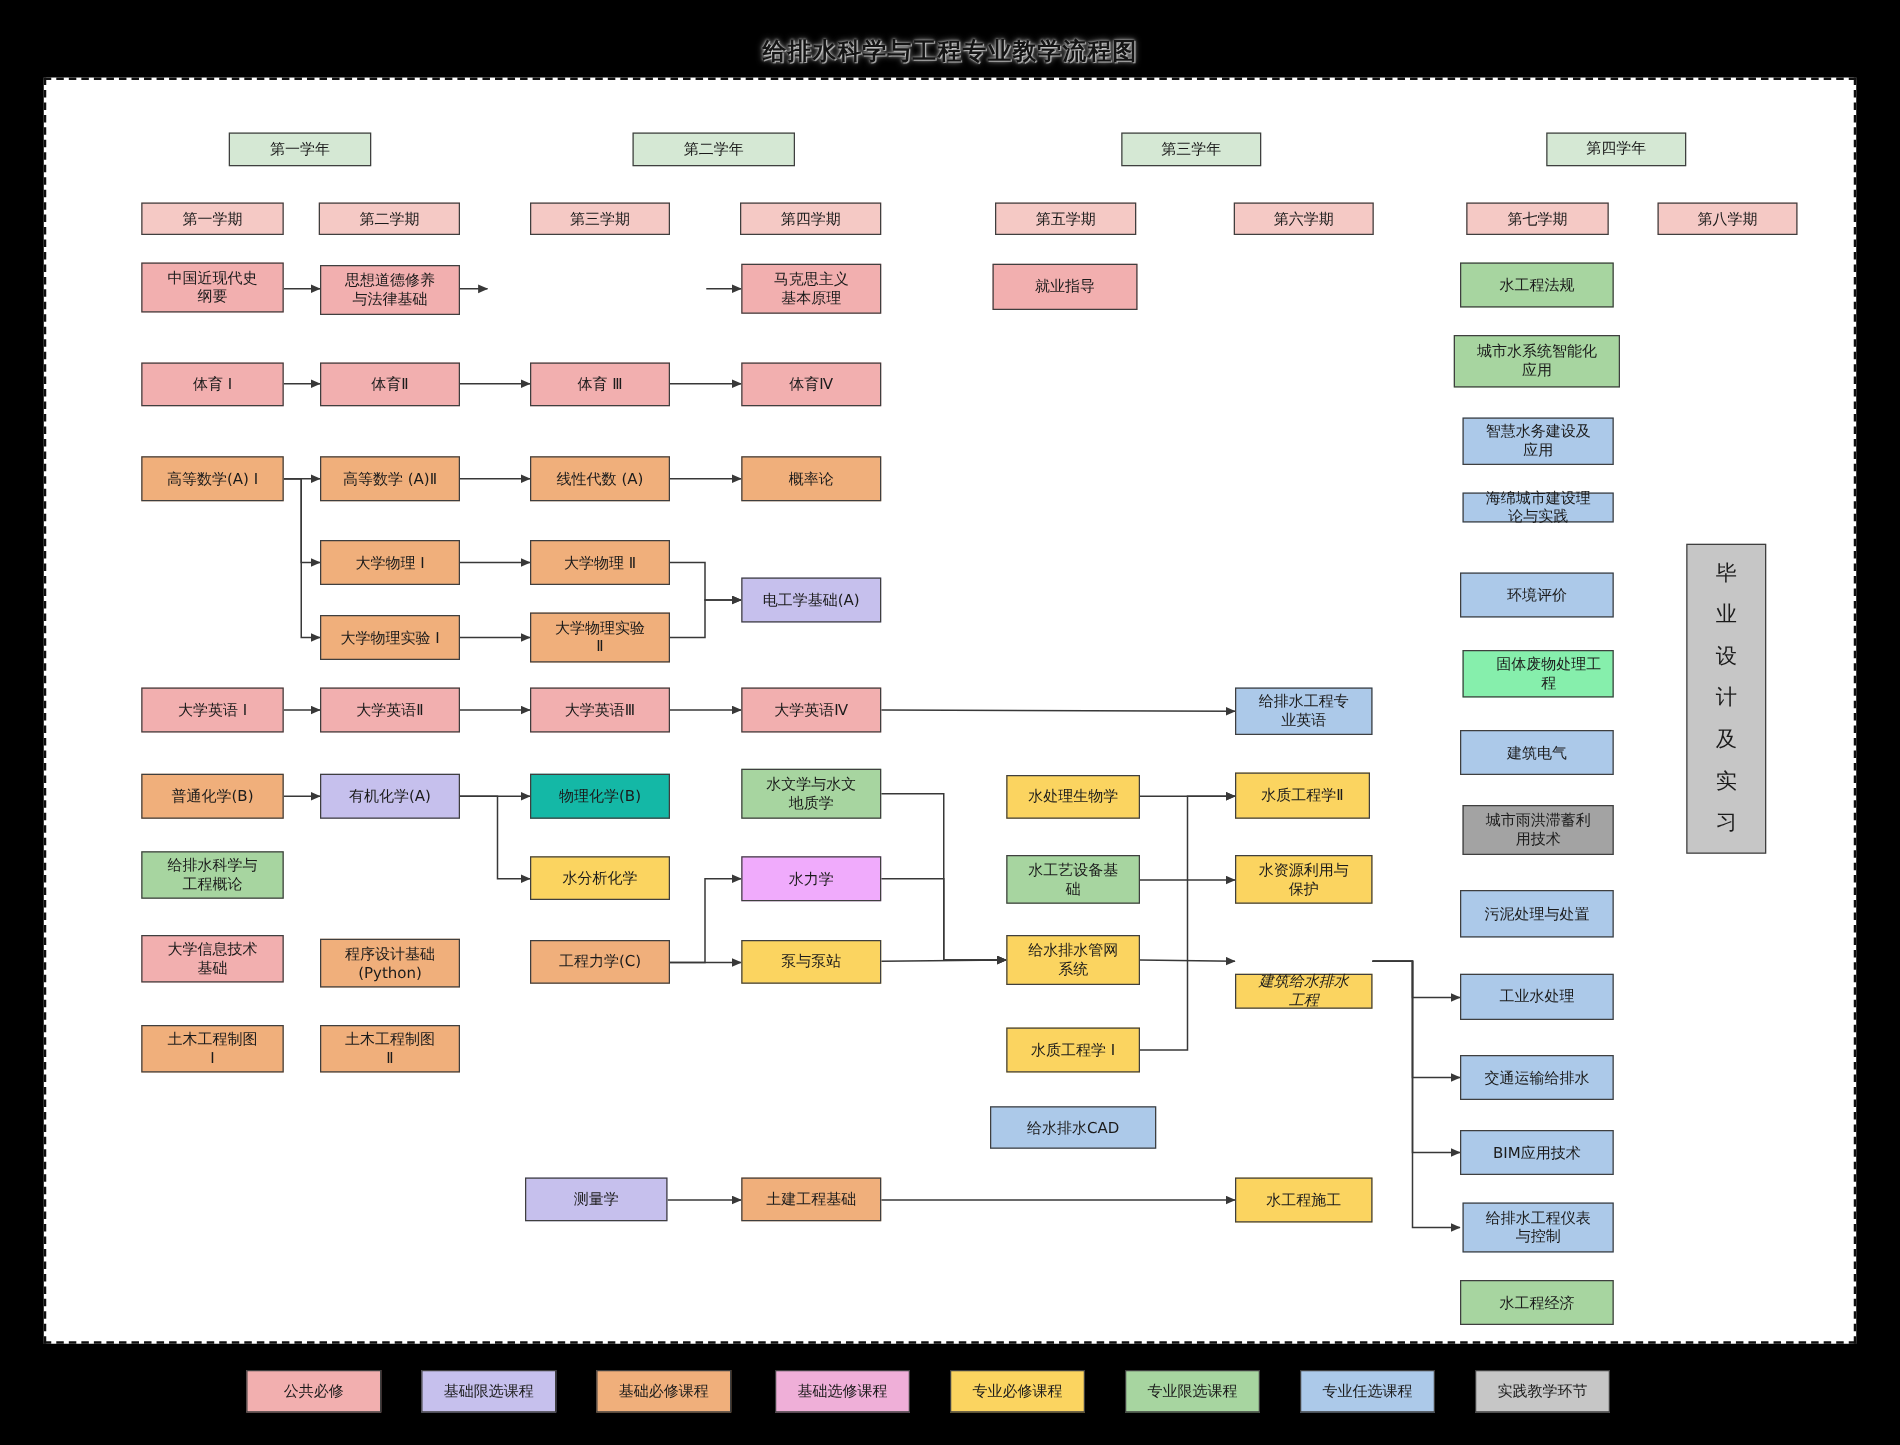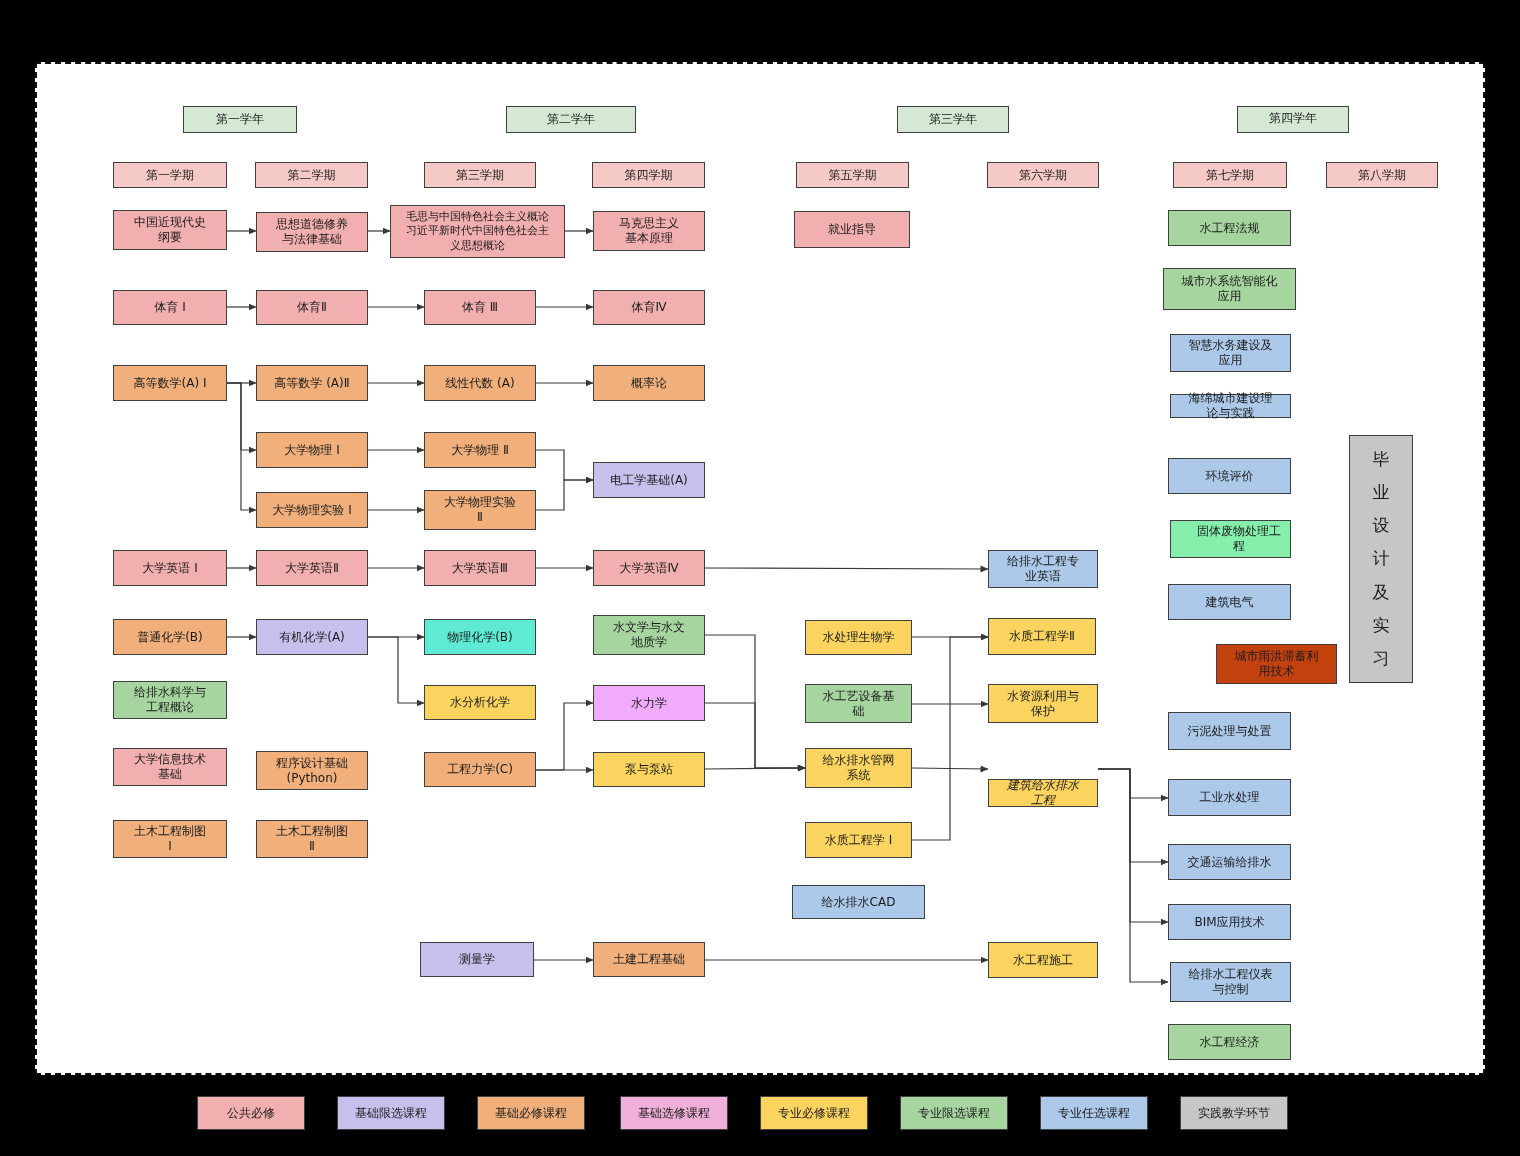--- a/index.html
+++ b/index.html
@@ -30,20 +30,21 @@
     text-align:center;font-size:12px;line-height:1.25;color:#1b1b1b;
     white-space:pre-line;padding:1px 3px;
   }
   .node.small{font-size:11px;line-height:1.3;}
   .node.vertical{font-size:17px;line-height:1.95;}
 </style>
 </head>
 <body>
 
 <div class="page">
+  <h1 class="title">给排水科学与工程专业教学流程图</h1>
   <div class="canvas"></div>
   <svg id="edges" width="1520" height="1156" viewBox="0 0 1520 1156">
     <defs>
       <marker id="arrowhead" markerWidth="9" markerHeight="8" refX="7.5" refY="3.5" orient="auto" markerUnits="userSpaceOnUse">
         <path d="M0,0 L8,3.5 L0,7 Z" fill="#383838"></path>
       </marker>
     </defs>
   <polyline points="227,231 256,231" stroke="#383838" marker-end="url(#arrowhead)"></polyline>
       <polyline points="368,231 390,231" stroke="#383838" marker-end="url(#arrowhead)"></polyline>
       <polyline points="565,231 593,231" stroke="#383838" marker-end="url(#arrowhead)"></polyline>
@@ -112,30 +113,27 @@
       <div class="node" style="left: 256px; top: 290px; width: 112px; height: 35px; background: rgb(242, 175, 175); border-color: rgb(63, 63, 63);">体育Ⅱ</div>
       <div class="node" style="left: 256px; top: 365px; width: 112px; height: 36px; background: rgb(240, 175, 123); border-color: rgb(63, 63, 63);">高等数学 (A)Ⅱ</div>
       <div class="node" style="left: 256px; top: 432px; width: 112px; height: 36px; background: rgb(240, 175, 123); border-color: rgb(63, 63, 63);">大学物理 I</div>
       <div class="node" style="left: 256px; top: 492px; width: 112px; height: 36px; background: rgb(240, 175, 123); border-color: rgb(63, 63, 63);">大学物理实验 I</div>
       <div class="node" style="left: 256px; top: 550px; width: 112px; height: 36px; background: rgb(242, 175, 175); border-color: rgb(63, 63, 63);">大学英语Ⅱ</div>
       <div class="node" style="left: 256px; top: 619px; width: 112px; height: 36px; background: rgb(198, 192, 237); border-color: rgb(63, 63, 63);">有机化学(A)</div>
       <div class="node" style="left: 256px; top: 751px; width: 112px; height: 39px; background: rgb(240, 175, 123); border-color: rgb(63, 63, 63);">程序设计基础
 (Python)</div>
       <div class="node" style="left: 256px; top: 820px; width: 112px; height: 38px; background: rgb(240, 175, 123); border-color: rgb(63, 63, 63);">土木工程制图
 Ⅱ</div>
-      <div class="node small" style="left: 390px; top: 205px; width: 175px; height: 53px; background: rgb(242, 175, 175); border-color: rgb(63, 63, 63);">毛思与中国特色社会主义概论
-习近平新时代中国特色社会主
-义思想概论</div>
       <div class="node" style="left: 424px; top: 290px; width: 112px; height: 35px; background: rgb(242, 175, 175); border-color: rgb(63, 63, 63);">体育 Ⅲ</div>
       <div class="node" style="left: 424px; top: 365px; width: 112px; height: 36px; background: rgb(240, 175, 123); border-color: rgb(63, 63, 63);">线性代数 (A)</div>
       <div class="node" style="left: 424px; top: 432px; width: 112px; height: 36px; background: rgb(240, 175, 123); border-color: rgb(63, 63, 63);">大学物理 Ⅱ</div>
       <div class="node" style="left: 424px; top: 490px; width: 112px; height: 40px; background: rgb(240, 175, 123); border-color: rgb(63, 63, 63);">大学物理实验
 Ⅱ</div>
       <div class="node" style="left: 424px; top: 550px; width: 112px; height: 36px; background: rgb(242, 175, 175); border-color: rgb(63, 63, 63);">大学英语Ⅲ</div>
-      <div class="node" style="left: 424px; top: 619px; width: 112px; height: 36px; background: #5eead4; border-color: rgb(63, 63, 63);">物理化学(B)</div>
+      <div class="node" style="left: 424px; top: 619px; width: 112px; height: 36px; background: #14b8a6; border-color: rgb(63, 63, 63);">物理化学(B)</div>
       <div class="node" style="left: 424px; top: 685px; width: 112px; height: 35px; background: rgb(251, 212, 96); border-color: rgb(63, 63, 63);">水分析化学</div>
       <div class="node" style="left: 424px; top: 752px; width: 112px; height: 35px; background: rgb(240, 175, 123); border-color: rgb(63, 63, 63);">工程力学(C)</div>
       <div class="node" style="left: 420px; top: 942px; width: 114px; height: 35px; background: rgb(198, 192, 237); border-color: rgb(63, 63, 63);">测量学</div>
       <div class="node" style="left: 593px; top: 211px; width: 112px; height: 40px; background: rgb(242, 175, 175); border-color: rgb(63, 63, 63);">马克思主义
 基本原理</div>
       <div class="node" style="left: 593px; top: 290px; width: 112px; height: 35px; background: rgb(242, 175, 175); border-color: rgb(63, 63, 63);">体育Ⅳ</div>
       <div class="node" style="left: 593px; top: 365px; width: 112px; height: 36px; background: rgb(240, 175, 123); border-color: rgb(63, 63, 63);">概率论</div>
       <div class="node" style="left: 593px; top: 462px; width: 112px; height: 36px; background: rgb(198, 192, 237); border-color: rgb(63, 63, 63);">电工学基础(A)</div>
       <div class="node" style="left: 593px; top: 550px; width: 112px; height: 36px; background: rgb(242, 175, 175); border-color: rgb(63, 63, 63);">大学英语Ⅳ</div>
       <div class="node" style="left: 593px; top: 615px; width: 112px; height: 40px; background: rgb(167, 213, 160); border-color: rgb(63, 63, 63);">水文学与水文
@@ -163,21 +161,21 @@
       <div class="node" style="left: 1163px; top: 268px; width: 133px; height: 42px; background: rgb(167, 213, 160); border-color: rgb(63, 63, 63);">城市水系统智能化
 应用</div>
       <div class="node" style="left: 1170px; top: 334px; width: 121px; height: 38px; background: rgb(172, 201, 233); border-color: rgb(63, 63, 63);">智慧水务建设及
 应用</div>
       <div class="node" style="left: 1170px; top: 394px; width: 121px; height: 24px; background: rgb(172, 201, 233); border-color: rgb(63, 63, 63);">海绵城市建设理
 论与实践</div>
       <div class="node" style="left: 1168px; top: 458px; width: 123px; height: 36px; background: rgb(172, 201, 233); border-color: rgb(63, 63, 63);">环境评价</div>
       <div class="node" style="left: 1170px; top: 520px; width: 121px; height: 38px; background: #86efac; border-color: rgb(63, 63, 63); padding-left: 20px;">固体废物处理工
 程</div>
       <div class="node" style="left: 1168px; top: 584px; width: 123px; height: 36px; background: rgb(172, 201, 233); border-color: rgb(63, 63, 63);">建筑电气</div>
-      <div class="node" style="left: 1216px; top: 644px; width: 121px; height: 40px; background: #c2410c; border-color: rgb(63, 63, 63);">城市雨洪滞蓄利
+      <div class="node" style="left: 1170px; top: 644px; width: 121px; height: 40px; background: #a3a3a3; border-color: rgb(63, 63, 63);">城市雨洪滞蓄利
 用技术</div>
       <div class="node" style="left: 1168px; top: 712px; width: 123px; height: 38px; background: rgb(172, 201, 233); border-color: rgb(63, 63, 63);">污泥处理与处置</div>
       <div class="node" style="left: 1168px; top: 779px; width: 123px; height: 37px; background: rgb(172, 201, 233); border-color: rgb(63, 63, 63);">工业水处理</div>
       <div class="node" style="left: 1168px; top: 844px; width: 123px; height: 36px; background: rgb(172, 201, 233); border-color: rgb(63, 63, 63);">交通运输给排水</div>
       <div class="node" style="left: 1168px; top: 904px; width: 123px; height: 36px; background: rgb(172, 201, 233); border-color: rgb(63, 63, 63);">BIM应用技术</div>
       <div class="node" style="left: 1170px; top: 962px; width: 121px; height: 40px; background: rgb(172, 201, 233); border-color: rgb(63, 63, 63);">给排水工程仪表
 与控制</div>
       <div class="node" style="left: 1168px; top: 1024px; width: 123px; height: 36px; background: rgb(167, 213, 160); border-color: rgb(63, 63, 63);">水工程经济</div>
       <div class="node vertical" style="left: 1349px; top: 435px; width: 64px; height: 248px; background: rgb(198, 198, 198); border-color: rgb(63, 63, 63);">毕
 业

